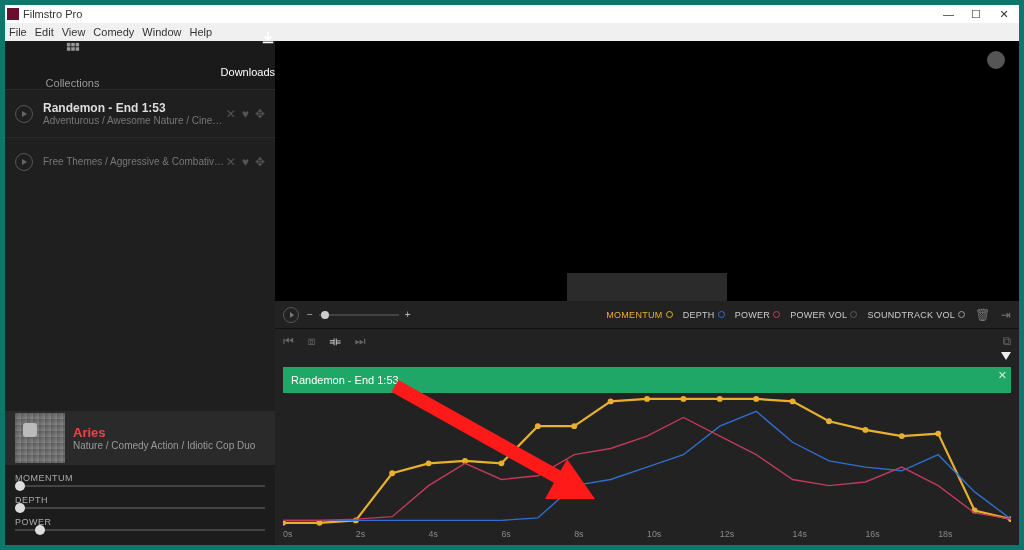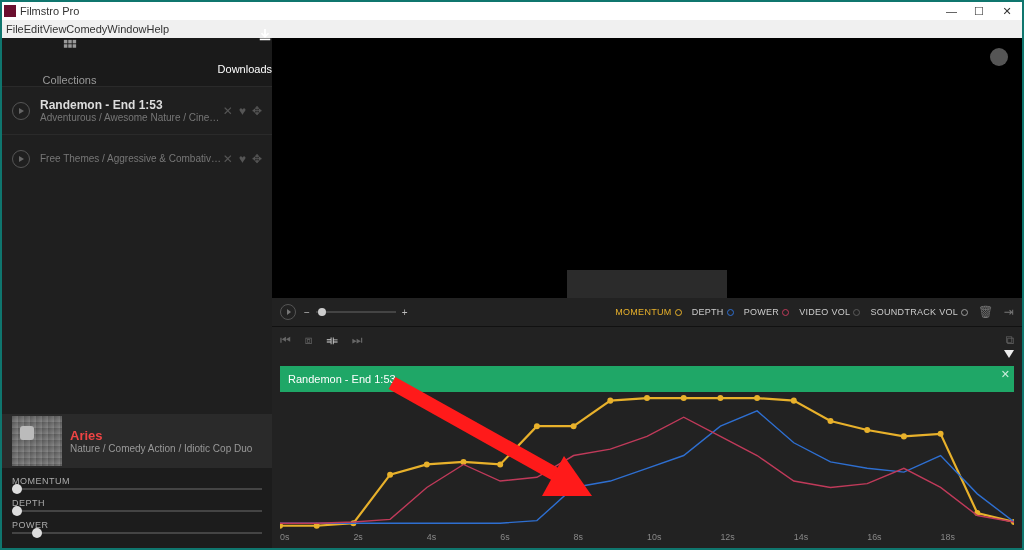--- a/index.html
+++ b/index.html
@@ -1,24 +1,24 @@
 <!DOCTYPE html>
 <html><head>
 <meta charset="utf-8">
 <style>
   * { margin:0; padding:0; box-sizing:border-box; font-family:Arial,Helvetica,sans-serif; }
   body { width:1024px; height:550px; background:#fff; overflow:hidden; }
-  .win { width:1024px; height:550px; display:flex; flex-direction:column; border:2px solid #0f766e; }
+  .win { width:1024px; height:550px; display:flex; flex-direction:column; border:5px solid #0f766e; }
   
   .titlebar { height:18px; background:#fff; display:flex; align-items:center; padding:0 2px; font-size:11px; color:#333; position:relative; }
   .titlebar .appicon { width:12px; height:12px; background:#6b0f2f; margin-right:4px; }
   .titlebar .wincontrols { margin-left:auto; display:flex; gap:18px; padding-right:8px; }
   .titlebar .wincontrols span { width:10px; display:inline-block; text-align:center; color:#333; }
   
-  .menubar { height:18px; background:#f0f0f0; display:flex; align-items:center; padding:0 4px; font-size:11px; color:#333; gap:0; }
+  .menubar { height:18px; background:#f0f0f0; display:flex; align-items:center; padding:0 4px; font-size:11px; color:#333; gap:8px; }
   
   .appbody { flex:1; display:flex; background:#1a1a1a; min-height:0; }
   .sidebar { width:270px; background:#1f1f1f; display:flex; flex-direction:column; }
   .tabs { display:flex; height:48px; background:#1a1a1a; }
   .tab { flex:1; display:flex; flex-direction:column; align-items:center; justify-content:center; color:#999; font-size:11px; gap:21px; cursor:pointer; }
   .tab.active { color:#fff;align-items:flex-end; }
   .tab.active::after { content:""; display:block; width:28px; height:2px; background:#d63384; position:relative; top:4px; }
   .tabicon { width:14px; height:14px; display:flex; align-items:center; justify-content:center; }
   .svgicon { fill:#999; }
   .tab.active .svgicon { fill:#fff; }
@@ -204,21 +204,21 @@
               </div>
               <div class="legenditem">
                 <span>DEPTH</span>
                 <span class="legenddot" style="border-color: rgb(46, 111, 209);"></span>
               </div>
               <div class="legenditem">
                 <span>POWER</span>
                 <span class="legenddot" style="border-color: rgb(192, 58, 90);"></span>
               </div>
               <div class="legenditem">
-                <span>VIDEO VOL</span>
+                <span>POWER VOL</span>
                 <span class="legenddot" style="border-color: rgb(90, 90, 90);"></span>
               </div>
               <div class="legenditem">
                 <span>SOUNDTRACK VOL</span>
                 <span class="legenddot" style="border-color: rgb(156, 156, 156);"></span>
               </div>
             </div>
           <span class="trashicon">🗑</span>
           <span class="exiticon">⇥</span>
         </div>

